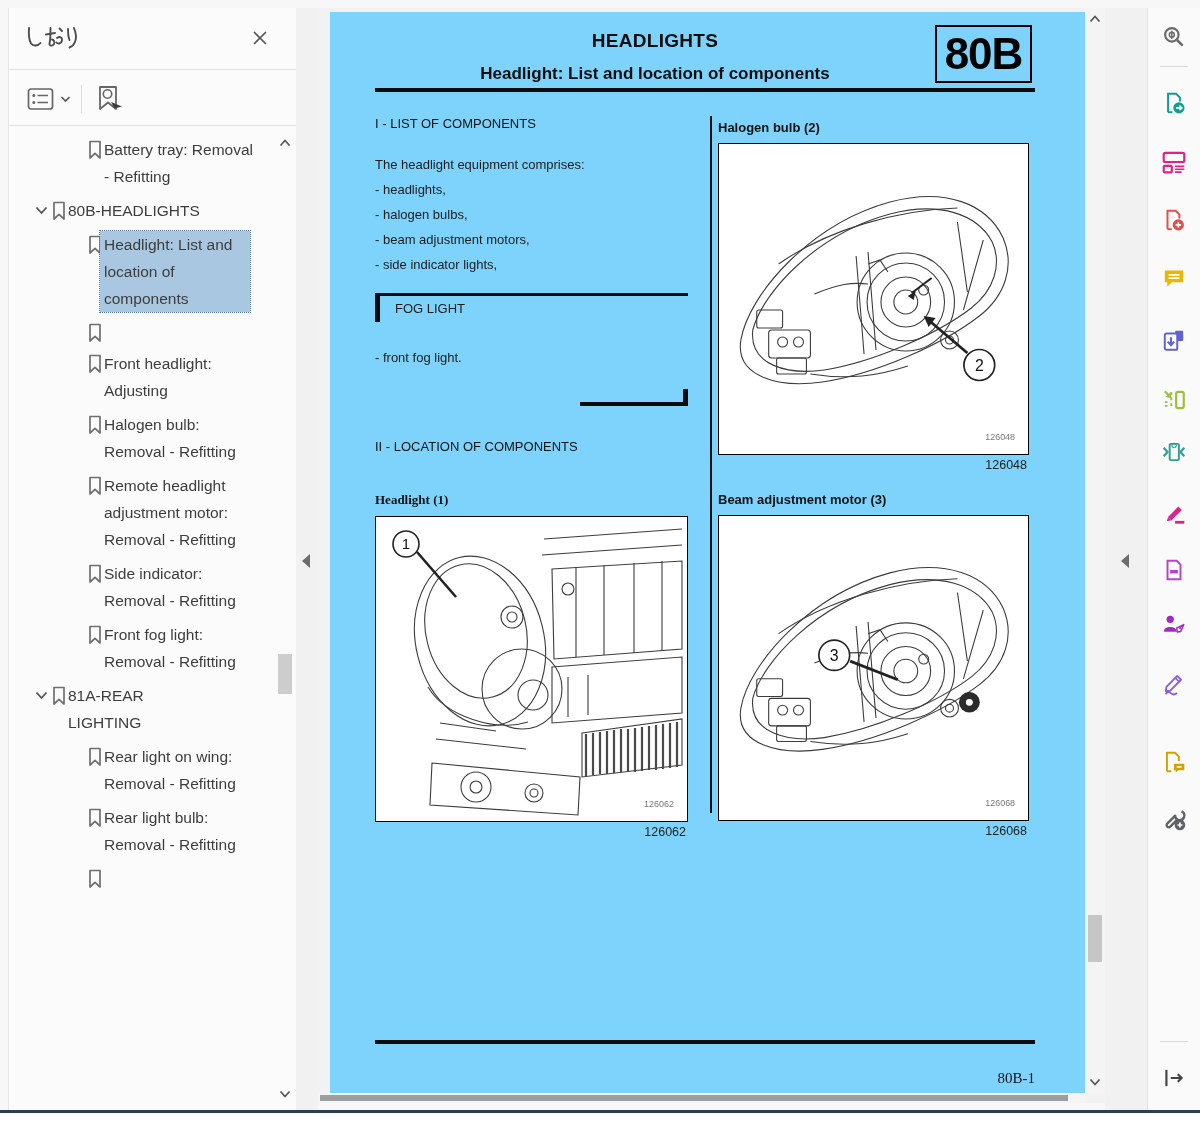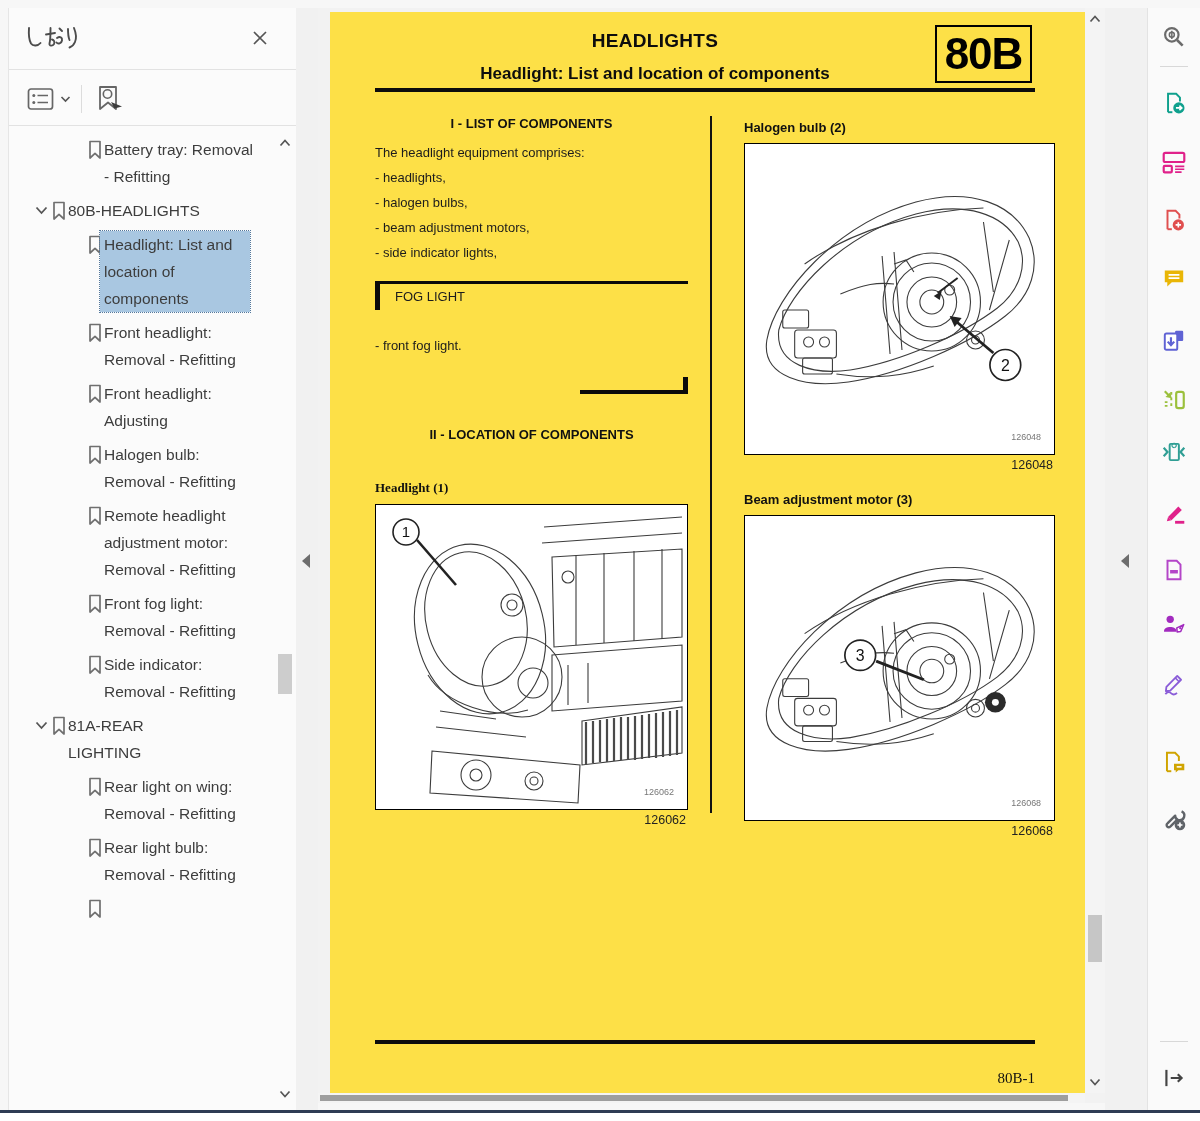--- a/index.html
+++ b/index.html
@@ -33,41 +33,41 @@
 
   
   .strip { position:absolute; top:8px; bottom:0; background:#f1f1f1; }
   .strip-left { left:296px; width:22px; }
   .strip-right { left:1105px; width:42px; }
   .tri-left { position:absolute; width:0; height:0; border-top:7px solid transparent;
               border-bottom:7px solid transparent; border-right:8px solid #6d6d6d; cursor:pointer; }
 
   
   .viewer { position:absolute; left:318px; top:8px; width:787px; height:1095px; background:#f2f2f2; }
-  .page { position:absolute; left:12px; top:4px; width:755px; height:1081px; background:#fde047; }
+  .page { position:absolute; left:12px; top:4px; width:755px; height:1081px; background:#7dd3fc; }
 
   .doc-scroll { position:absolute; right:0; top:0; bottom:10px; width:20px; background:#f4f4f4; }
   .doc-scroll .thumb { position:absolute; left:3px; top:907px; width:14px; height:47px; background:#c6c6c6; }
   .h-scroll { position:absolute; left:0; right:20px; bottom:0; height:10px; background:#f4f4f4; }
   .h-scroll .thumb { position:absolute; left:2px; top:2px; width:748px; height:6px; background:#9e9e9e; }
 
   
   .doc-header { position:absolute; left:45px; top:18px; width:560px; text-align:center; color:#0d0d0d; }
   .doc-title { font-size:19px; font-weight:bold; letter-spacing:.3px; }
   .doc-subtitle { font-size:17px; font-weight:bold; margin-top:12px; }
   .code-box { position:absolute; left:605px; top:13px; width:97px; height:58px; border:2.5px solid #000;
               display:flex; align-items:center; justify-content:center;
               font-size:44px; font-weight:bold; letter-spacing:-1px; color:#000; }
   .head-rule { position:absolute; left:45px; top:76px; width:660px; height:4px; background:#0c0c0c; }
   .col-divider { position:absolute; left:380px; top:104px; width:2px; height:697px; background:#111; }
 
   .col { position:absolute; top:96px; font-size:13px; color:#1c1c1c; }
   .col-left  { left:45px;  width:313px; }
-  .col-right { left:414px; width:311px; }
-  .h-sec { font-size:13px; font-weight:bold; color:#111;text-align:center; }
+  .col-right { left:388px; width:311px; }
+  .h-sec { font-size:13px; font-weight:normal; color:#111; }
   .body-line { margin-top:10px; }
   .fog-box { margin-top:21px; border-top:3.5px solid #0a0a0a; position:relative; padding:5px 0 0 20px; height:30px; }
   .fog-box::before { content:''; position:absolute; left:0; top:0; width:5px; height:26px; background:#0a0a0a; }
   .fog-item { margin-top:27px; }
   .close-bracket { margin-top:24px; margin-left:auto; width:108px; height:17px;
                    border-bottom:4px solid #0a0a0a; border-right:5px solid #0a0a0a; }
   .h-loc { margin-top:33px; }
   .fig-caption { font-size:13px; font-weight:bold; color:#111; }
   .cap-1 { margin-top:38px;font-family:Liberation Serif, serif; }
   .cap-top { margin-top:12px; }
@@ -173,21 +173,20 @@
           </span>
         <span class="bm-label">Headlight: List and location of components</span>
       </div>
 
       <div class="bm-row lvl2">
         <span class="bm-flag">
             <svg width="16" height="20" viewBox="0 0 16 20">
               <path d="M3,1.5 H13 V18 L8,13.4 L3,18 Z" fill="none" stroke="#6f6f6f" stroke-width="1.7" stroke-linejoin="round"></path>
             </svg>
           </span>
-        <span class="bm-label">Front headlight: Removal - Refitting</span>
       </div>
 
       <div class="bm-row lvl2">
         <span class="bm-flag">
             <svg width="16" height="20" viewBox="0 0 16 20">
               <path d="M3,1.5 H13 V18 L8,13.4 L3,18 Z" fill="none" stroke="#6f6f6f" stroke-width="1.7" stroke-linejoin="round"></path>
             </svg>
           </span>
         <span class="bm-label">Front headlight: Adjusting</span>
       </div>
@@ -209,30 +208,30 @@
           </span>
         <span class="bm-label">Remote headlight adjustment motor: Removal - Refitting</span>
       </div>
 
       <div class="bm-row lvl2">
         <span class="bm-flag">
             <svg width="16" height="20" viewBox="0 0 16 20">
               <path d="M3,1.5 H13 V18 L8,13.4 L3,18 Z" fill="none" stroke="#6f6f6f" stroke-width="1.7" stroke-linejoin="round"></path>
             </svg>
           </span>
+        <span class="bm-label">Side indicator: Removal - Refitting</span>
+      </div>
+
+      <div class="bm-row lvl2">
+        <span class="bm-flag">
+            <svg width="16" height="20" viewBox="0 0 16 20">
+              <path d="M3,1.5 H13 V18 L8,13.4 L3,18 Z" fill="none" stroke="#6f6f6f" stroke-width="1.7" stroke-linejoin="round"></path>
+            </svg>
+          </span>
         <span class="bm-label">Front fog light: Removal - Refitting</span>
-      </div>
-
-      <div class="bm-row lvl2">
-        <span class="bm-flag">
-            <svg width="16" height="20" viewBox="0 0 16 20">
-              <path d="M3,1.5 H13 V18 L8,13.4 L3,18 Z" fill="none" stroke="#6f6f6f" stroke-width="1.7" stroke-linejoin="round"></path>
-            </svg>
-          </span>
-        <span class="bm-label">Side indicator: Removal - Refitting</span>
       </div>
 
       <div class="bm-row lvl1">
         <span class="bm-chevron">
             <svg width="13" height="9" viewBox="0 0 13 9">
               <path d="M1.5,1.5 L6.5,7 L11.5,1.5" fill="none" stroke="#555" stroke-width="1.8"></path>
             </svg>
           </span>
         <span class="bm-flag">
             <svg width="16" height="20" viewBox="0 0 16 20">
@@ -298,21 +297,21 @@
       <div class="doc-header">
         <div class="doc-title">HEADLIGHTS</div>
         <div class="doc-subtitle">Headlight: List and location of components</div>
       </div>
       <div class="code-box">80B</div>
       <div class="head-rule"></div>
       <div class="col-divider"></div>
 
       <div class="col col-left">
         <div class="h-sec" style="margin-top:8px;">I - LIST OF COMPONENTS</div>
-        <div class="body-line" style="margin-top:14px;">The headlight equipment comprises:</div>
+        <div class="body-line" style="margin-top:26px;">The headlight equipment comprises:</div>
         <div class="body-line">- headlights,</div>
         <div class="body-line">- halogen bulbs,</div>
         <div class="body-line">- beam adjustment motors,</div>
         <div class="body-line">- side indicator lights,</div>
 
         <div class="fog-box">
           <span>FOG LIGHT</span>
         </div>
         <div class="fog-item">- front fog light.</div>
         <div class="close-bracket"></div>

